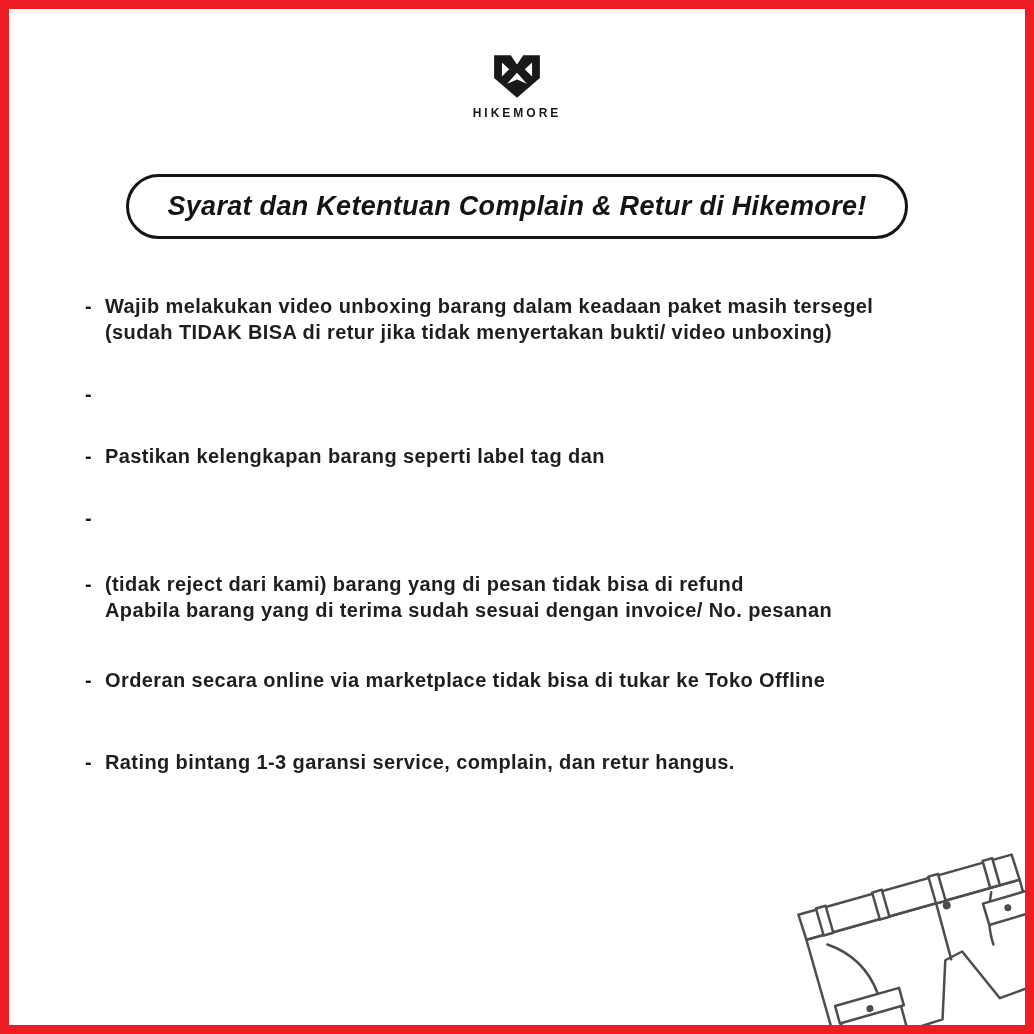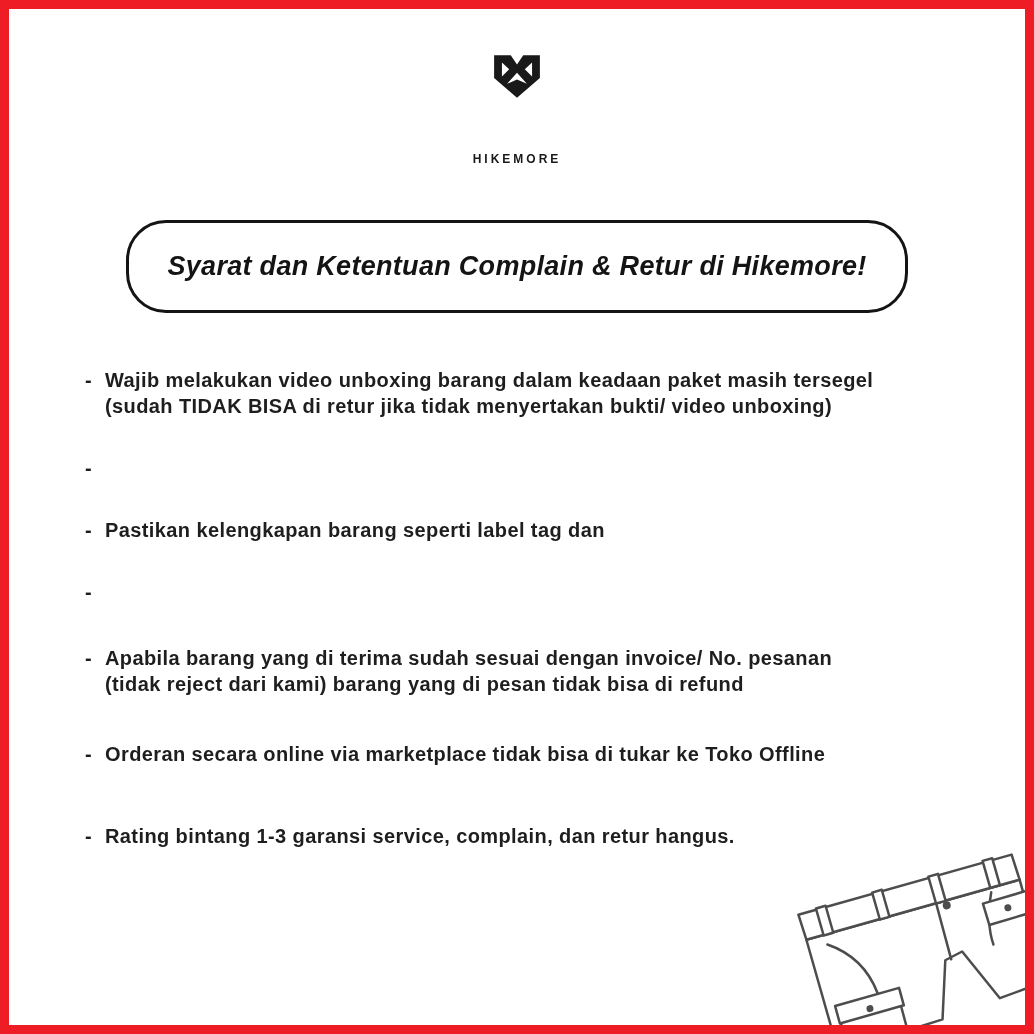--- a/index.html
+++ b/index.html
@@ -5,30 +5,30 @@
   * { margin:0; padding:0; box-sizing:border-box; }
   html,body { background:#ffffff; }
   .page {
     width:1034px; height:1034px;
     border:9px solid #ee1c25;
     background:#ffffff;
     position:relative; overflow:hidden;
     font-family:"Liberation Sans", sans-serif;
     color:#1e1e1e;
   }
-  .logo { display:flex; flex-direction:column; align-items:center; margin-top:44px;gap:46px; }
+  .logo { display:flex; flex-direction:column; align-items:center; margin-top:44px; }
   .logo svg { display:block; }
   .logo-text {
     font-size:12px; font-weight:bold; letter-spacing:3px;
     margin-top:6px; color:#191919;
   }
   .title-wrap { display:flex; justify-content:center; margin-top:54px; }
   .title-pill {
     border:3.5px solid #141414; border-radius:40px;
-    padding:28px 38px;
+    padding:14px 38px;
     font-size:27px; font-weight:bold; font-style:italic;
     letter-spacing:0.3px; color:#141414; white-space:nowrap;
   }
   .terms { margin:54px 36px 0 76px; position:relative; z-index:2; }
   .term {
     display:flex;
     font-size:20px; font-weight:bold; line-height:26px;
     letter-spacing:0.4px; color:#1e1e1e;
   }
   .term .dash { flex:0 0 20px; width:20px; }
@@ -83,22 +83,22 @@
       </div>
     </div>
 
     <div class="term">
       <span class="dash">-</span>
     </div>
 
     <div class="term">
       <span class="dash">-</span>
       <div class="term-text">
+        <div>(tidak reject dari kami) barang yang di pesan tidak bisa di refund</div>
         <div>Apabila barang yang di terima sudah sesuai dengan invoice/ No. pesanan</div>
-        <div>(tidak reject dari kami) barang yang di pesan tidak bisa di refund</div>
       </div>
     </div>
 
     <div class="term">
       <span class="dash">-</span>
       <div class="term-text">
         <div>Orderan secara online via marketplace tidak bisa di tukar ke Toko Offline</div>
       </div>
     </div>
 

